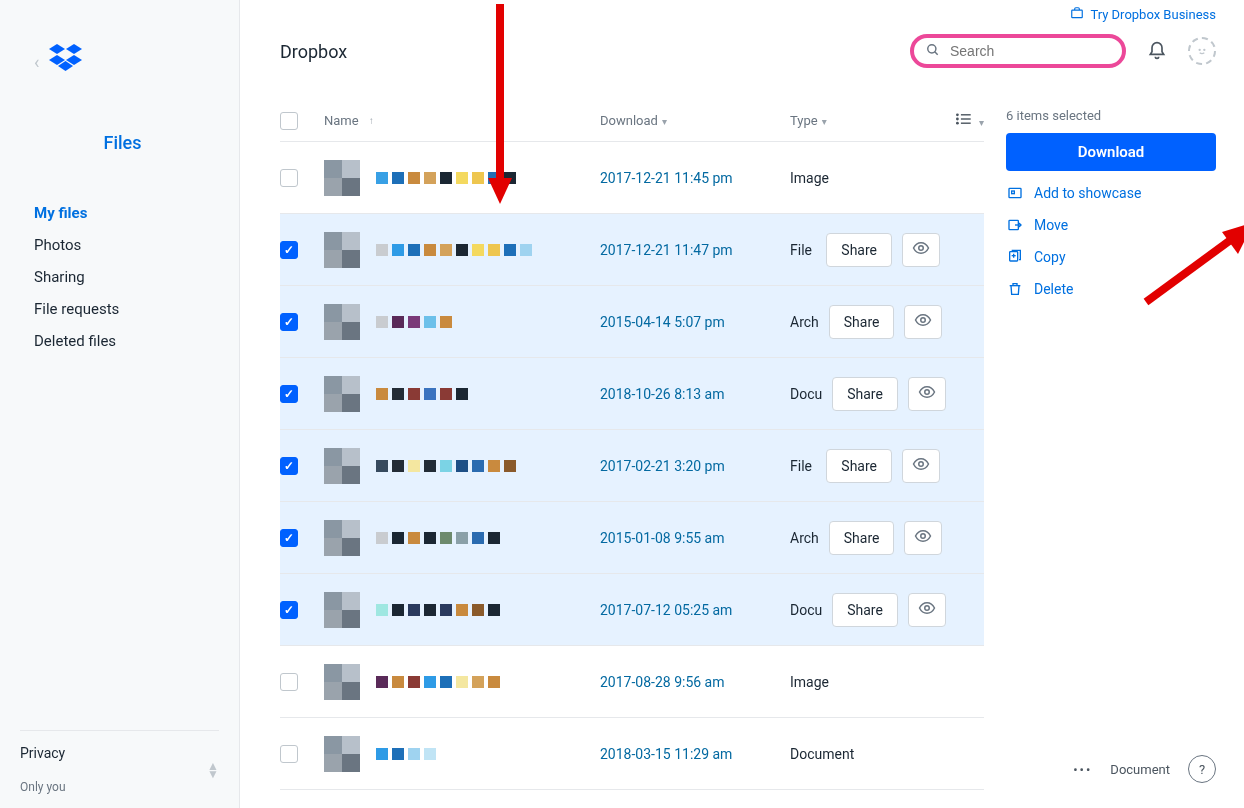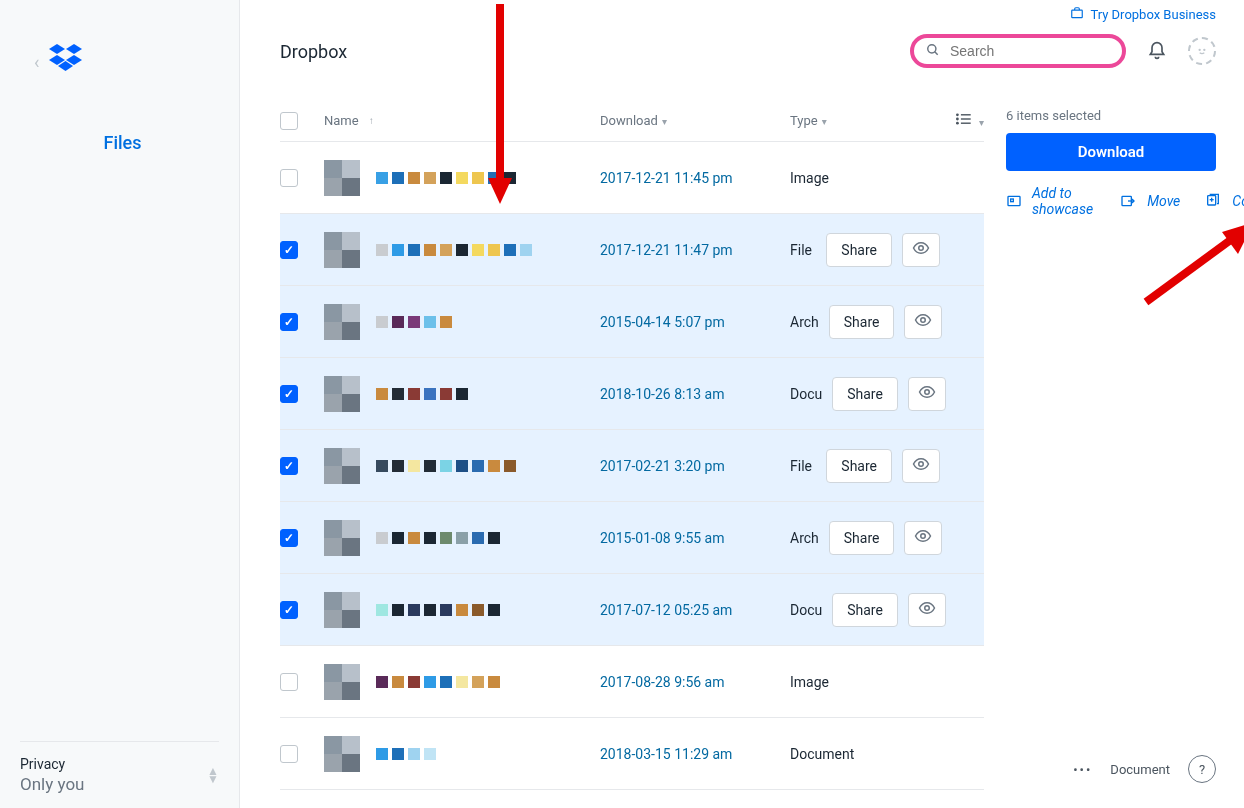--- a/index.html
+++ b/index.html
@@ -49,21 +49,21 @@
 
   .account-switch {
     position: absolute;
     left: 20px; right: 20px; bottom: 14px;
     border-top: 1px solid var(--border);
     padding-top: 14px;
     display:flex; align-items:center; justify-content:space-between;
     cursor:pointer;
   }
   .acct-text .line1 { font-size: 14px; color:#1b2733; }
-  .acct-text .line2 { font-size: 17px; color: var(--muted); margin-top:2px;}
+  .acct-text .line2 { font-size: 12px; color: var(--muted); margin-top:19px;}
   .updown { color:#c0c7cd; font-size:12px; line-height:8px; display:flex; flex-direction:column; }
 
   
   .main {
     position: absolute;
     left: var(--sidebar-w);
     right: 0;
     top: 0;
     bottom: 11px;
     padding: 0 28px 0 40px;
@@ -155,21 +155,21 @@
   .right-panel {
     position:absolute; right:28px; top:108px; width: 210px;
     font-size:14px;
   }
   .sel-count { font-size:13px; color: var(--muted); margin-bottom:10px; }
   .primary-btn {
     background: var(--blue); color:#fff; border-radius:4px; text-align:center;
     height:38px; display:flex; align-items:center; justify-content:center;
     font-weight:600; font-size:15px; cursor:pointer; margin-bottom:14px;
   }
-  .action-list { display:flex; flex-direction:row; gap:24px;font-style:italic; }
+  .action-list { display:flex; flex-direction:column; gap:16px; }
   .action-item { color: var(--blue2); display:flex; align-items:center; gap:10px; cursor:pointer;}
   .ai-icon { width:18px; display:flex; justify-content:center; color:var(--blue2);}
 
   
   .footer {
     position:absolute; right:28px; bottom:14px; display:flex; align-items:center; gap:18px;
     color:#4b555f; font-size:13px;
   }
   .help-circ {
     width:28px;height:28px;border-radius:50%;border:1.5px solid #6a7581;
@@ -193,20 +193,27 @@
         <polygon points="8,0 16,5 8,10 0,5"></polygon>
             <polygon points="25,0 33,5 25,10 17,5"></polygon>
         <polygon points="8,11 16,16 8,21 0,16"></polygon>
             <polygon points="25,11 33,16 25,21 17,16"></polygon>
         <polygon points="16.5,17 24,22 16.5,27 9,22"></polygon>
       </g>
         </svg>
     </span>
   </div>
   <div class="sb-title">Files</div>
+  <nav class="sb-list" id="sb-list">
+      <div class="sb-item active">My files</div>
+      <div class="sb-item">Photos</div>
+      <div class="sb-item">Sharing</div>
+      <div class="sb-item">File requests</div>
+      <div class="sb-item">Deleted files</div>
+    </nav>
 
   <div class="account-switch">
     <div class="acct-text">
       <div class="line1">Privacy</div>
       <div class="line2">Only you</div>
     </div>
     <div class="updown">
         <span>▲</span>
         <span>▼</span>
       </div>

